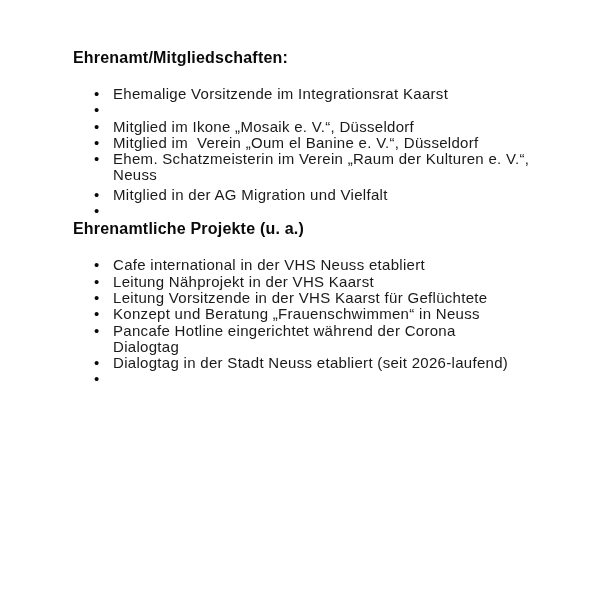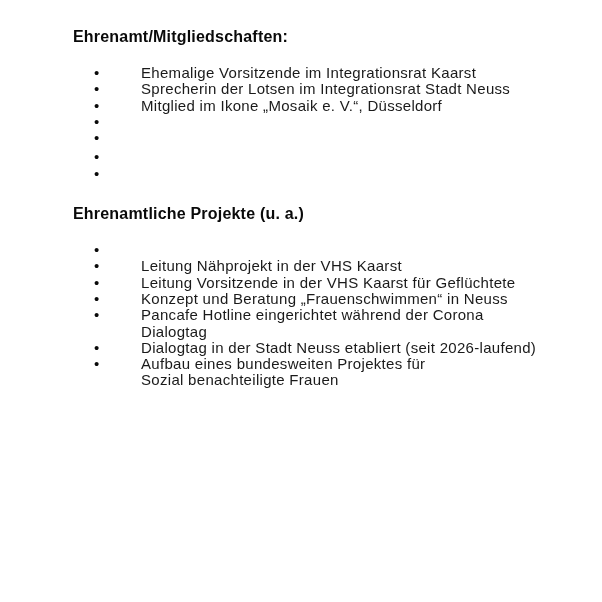--- a/index.html
+++ b/index.html
@@ -11,32 +11,31 @@
     height: 602px;
     background: #ffffff;
     color: #1a1a1a;
     font-family: "Liberation Sans", sans-serif;
     overflow: hidden;
   }
   .doc {
     box-sizing: border-box;
     width: 602px;
     height: 424px;
-    padding: 27px 40px 0 73px;
+    padding: 48px 40px 0 73px;
   }
   .section-heading {
     margin: 0 0 18px 0;
     font-size: 16px;
     font-weight: 700;
     line-height: 20px;
     letter-spacing: 0.2px;
     color: #0a0a0a;
   }
   .section-heading.second {
-    margin-top: 22px;
   }
   ul.bullet-list {
     margin: 0;
     padding: 0;
     list-style: none;
     font-size: 15px;
     line-height: 16.3px;
     letter-spacing: 0.3px;
   }
   ul.bullet-list li {
@@ -46,65 +45,68 @@
   ul.bullet-list li.spaced {
     margin-top: 3px;
   }
   .bullet {
     flex: 0 0 19px;
     margin-left: 21px;
     color: #0a0a0a;
   }
   .item-text {
     white-space: pre-wrap;
-    margin-left: 28px;
   }
   .group-b {
     margin-top: 16px;
   }
 </style>
 </head>
 <body>
 
 <div class="doc">
 
   <h2 class="section-heading">Ehrenamt/Mitgliedschaften:</h2>
 
   <ul class="bullet-list">
     <li>
       <span class="bullet">•</span>
       <span class="item-text">Ehemalige Vorsitzende im Integrationsrat Kaarst</span>
     </li>
     <li>
       <span class="bullet">•</span>
-      <span class="item-text">Sprecherin der Lotsen im Integrationsrat Stadt Neuss</span>
     </li>
     <li>
       <span class="bullet">•</span>
       <span class="item-text">Mitglied im Ikone „Mosaik e. V.“, Düsseldorf</span>
     </li>
     <li>
       <span class="bullet">•</span>
+      <span class="item-text">Mitglied im  Verein „Oum el Banine e. V.“, Düsseldorf</span>
     </li>
     <li>
       <span class="bullet">•</span>
+      <span class="item-text">Ehem. Schatzmeisterin im Verein „Raum der Kulturen e. V.“,
+Neuss</span>
     </li>
     <li class="spaced">
       <span class="bullet">•</span>
+      <span class="item-text">Mitglied in der AG Migration und Vielfalt</span>
     </li>
     <li>
       <span class="bullet">•</span>
     </li>
   </ul>
 
   <h2 class="section-heading second">Ehrenamtliche Projekte (u. a.)</h2>
 
   <ul class="bullet-list">
     <li>
       <span class="bullet">•</span>
+      <span class="item-text">Cafe international in der VHS Neuss etabliert</span>
     </li>
     <li>
       <span class="bullet">•</span>
       <span class="item-text">Leitung Nähprojekt in der VHS Kaarst</span>
     </li>
     <li>
       <span class="bullet">•</span>
       <span class="item-text">Leitung Vorsitzende in der VHS Kaarst für Geflüchtete</span>
     </li>
     <li>
@@ -118,18 +120,16 @@
     </li>
   </ul>
 
   <ul class="bullet-list group-b">
     <li>
       <span class="bullet">•</span>
       <span class="item-text">Dialogtag in der Stadt Neuss etabliert (seit 2026-laufend)</span>
     </li>
     <li>
       <span class="bullet">•</span>
-      <span class="item-text">Aufbau eines bundesweiten Projektes für
-Sozial benachteiligte Frauen</span>
     </li>
   </ul>
 
 </div>
 
 </body></html>

